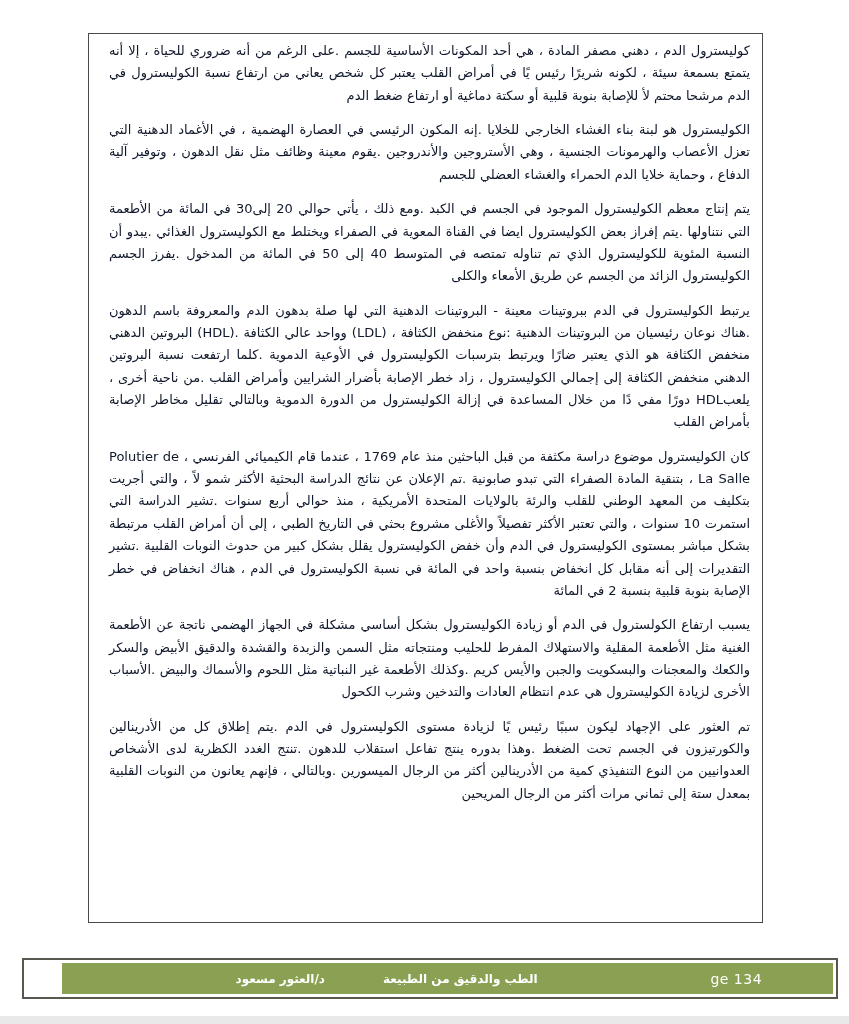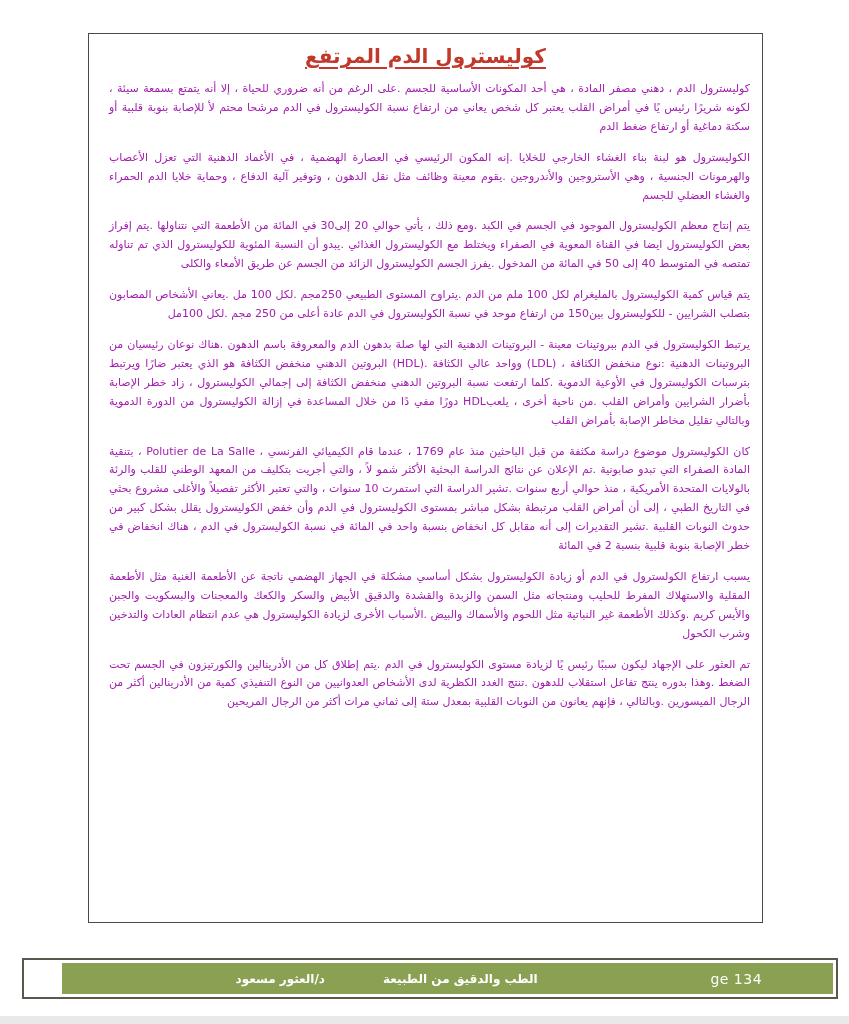--- a/index.html
+++ b/index.html
@@ -33,23 +33,23 @@
     font-size:20px;
     font-weight:bold;
     text-decoration:underline;
     text-underline-offset:4px;
   }
   .article-body{direction:rtl;}
   .para{
     direction:rtl;
     unicode-bidi:plaintext;
     text-align:justify;
-    font-size:11px;
+    font-size:13px;
     line-height:1.72;
-    color:#a21caf;
+    color:#0f172a;
     margin:0 0 12px 8px;
   }
   .footer-bar{
     position:absolute;
     left:22px;top:958px;
     width:816px;height:41px;
     border:2px solid #58584f;
     background:#ffffff;
     display:flex;
     gap:5px;
@@ -84,26 +84,24 @@
     position:absolute;
     left:0;bottom:0;
     width:100%;height:8px;
     background:#e9e9e9;
   }
 </style>
 </head>
 <body>
 
 <div class="content-box">
-  <h1 class="doc-title">كوليسترول الدم المرتفع</h1>
   <div class="article-body">
       <p class="para">كوليسترول الدم ، دهني مصفر المادة ، هي أحد المكونات الأساسية للجسم .على الرغم من أنه ضروري للحياة ، إلا أنه يتمتع بسمعة سيئة ، لكونه شريرًا رئيس يًا في أمراض القلب يعتبر كل شخص يعاني من ارتفاع نسبة الكوليسترول في الدم مرشحا محتم لأ للإصابة بنوبة قلبية أو سكتة دماغية أو ارتفاع ضغط الدم</p>
       <p class="para">الكوليسترول هو لبنة بناء الغشاء الخارجي للخلايا .إنه المكون الرئيسي في العصارة الهضمية ، في الأغماد الدهنية التي تعزل الأعصاب والهرمونات الجنسية ، وهي الأستروجين والأندروجين .يقوم معينة وظائف مثل نقل الدهون ، وتوفير آلية الدفاع ، وحماية خلايا الدم الحمراء والغشاء العضلي للجسم</p>
       <p class="para">يتم إنتاج معظم الكوليسترول الموجود في الجسم في الكبد .ومع ذلك ، يأتي حوالي 20 إلى30  في المائة من الأطعمة التي نتناولها .يتم إفراز بعض الكوليسترول ايضا في القناة المعوية في الصفراء ويختلط مع الكوليسترول الغذائي .يبدو أن النسبة المئوية للكوليسترول الذي تم تناوله تمتصه في المتوسط 40 إلى 50 في المائة من المدخول .يفرز الجسم الكوليسترول الزائد من الجسم عن طريق الأمعاء والكلى</p>
-      <p class="para">يتم قياس كمية الكوليسترول بالمليغرام لكل 100 ملم من الدم .يتراوح المستوى الطبيعي 250مجم .لكل 100 مل .يعاني الأشخاص المصابون بتصلب الشرايين - للكوليسترول بين150  من ارتفاع موحد في نسبة الكوليسترول في الدم عادة أعلى من 250 مجم .لكل 100مل</p>
       <p class="para">يرتبط الكوليسترول في الدم ببروتينات معينة - البروتينات الدهنية التي لها صلة بدهون الدم والمعروفة باسم الدهون .هناك نوعان رئيسيان من البروتينات الدهنية :نوع منخفض الكثافة ، (LDL) وواحد عالي الكثافة .(HDL) البروتين الدهني منخفض الكثافة هو الذي يعتبر ضارًا ويرتبط بترسبات الكوليسترول في الأوعية الدموية .كلما ارتفعت نسبة البروتين الدهني منخفض الكثافة إلى إجمالي الكوليسترول ، زاد خطر الإصابة بأضرار الشرايين وأمراض القلب .من ناحية أخرى ، يلعبHDL  دورًا مفي دًا من خلال المساعدة في إزالة الكوليسترول من الدورة الدموية وبالتالي تقليل مخاطر الإصابة بأمراض القلب</p>
       <p class="para">كان الكوليسترول موضوع دراسة مكثفة من قبل الباحثين منذ عام 1769 ، عندما قام الكيميائي الفرنسي ، Polutier de La Salle ، بتنقية المادة الصفراء التي تبدو صابونية .تم الإعلان عن نتائج الدراسة البحثية الأكثر شمو لاً ، والتي أجريت بتكليف من المعهد الوطني للقلب والرئة بالولايات المتحدة الأمريكية ، منذ حوالي أربع سنوات .تشير الدراسة التي استمرت 10 سنوات ، والتي تعتبر الأكثر تفصيلاً والأغلى مشروع بحثي في التاريخ الطبي ، إلى أن أمراض القلب مرتبطة بشكل مباشر بمستوى الكوليسترول في الدم وأن خفض الكوليسترول يقلل بشكل كبير من حدوث النوبات القلبية .تشير التقديرات إلى أنه مقابل كل انخفاض بنسبة واحد في المائة في نسبة الكوليسترول في الدم ، هناك انخفاض في خطر الإصابة بنوبة قلبية بنسبة 2 في المائة</p>
       <p class="para">يسبب ارتفاع الكولسترول في الدم أو زيادة الكوليسترول بشكل أساسي مشكلة في الجهاز الهضمي ناتجة عن الأطعمة الغنية مثل الأطعمة المقلية والاستهلاك المفرط للحليب ومنتجاته مثل السمن والزبدة والقشدة والدقيق الأبيض والسكر والكعك والمعجنات والبسكويت والجبن والأيس كريم .وكذلك الأطعمة غير النباتية مثل اللحوم والأسماك والبيض .الأسباب الأخرى لزيادة الكوليسترول هي عدم انتظام العادات والتدخين وشرب الكحول</p>
       <p class="para">تم العثور على الإجهاد ليكون سببًا رئيس يًا لزيادة مستوى الكوليسترول في الدم .يتم إطلاق كل من الأدرينالين والكورتيزون في الجسم تحت الضغط .وهذا بدوره ينتج تفاعل استقلاب للدهون .تنتج الغدد الكظرية لدى الأشخاص العدوانيين من النوع التنفيذي كمية من الأدرينالين أكثر من الرجال الميسورين .وبالتالي ، فإنهم يعانون من النوبات القلبية بمعدل ستة إلى ثماني مرات أكثر من الرجال المريحين</p>
     </div>
 </div>
 
 <div class="footer-bar">
   <div class="footer-main">
     <span>الطب والدقيق من الطبيعة</span>

